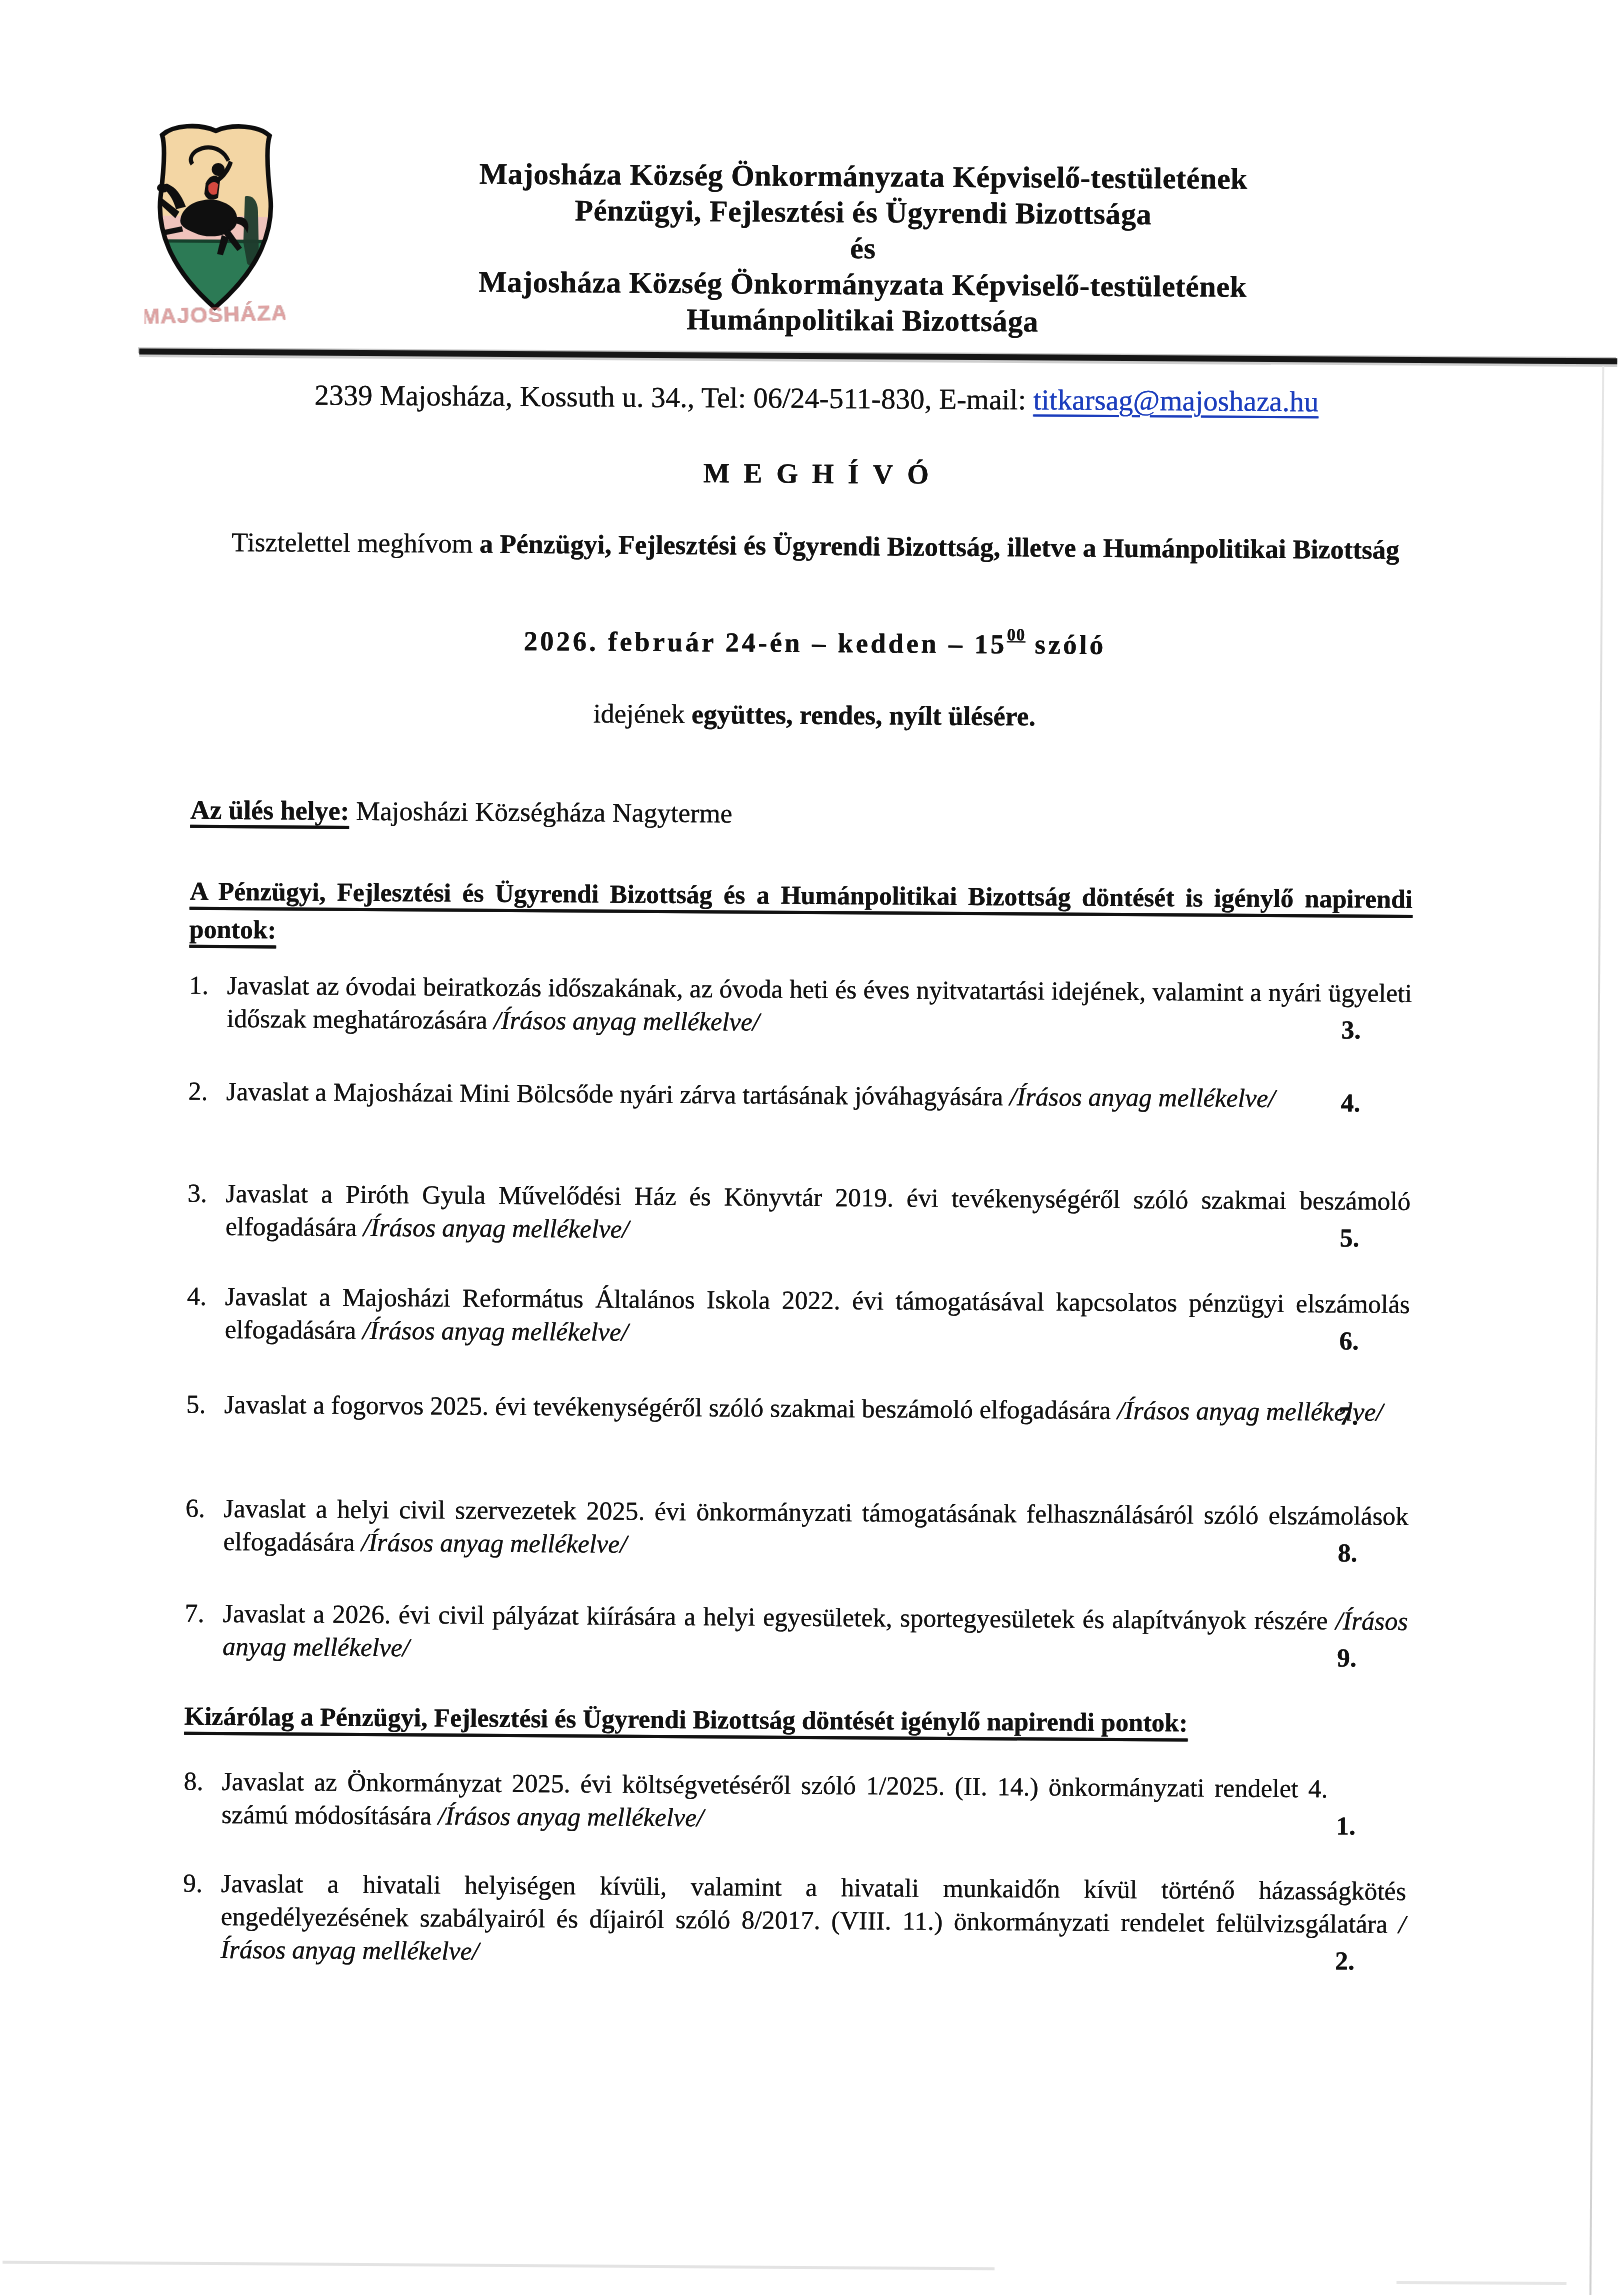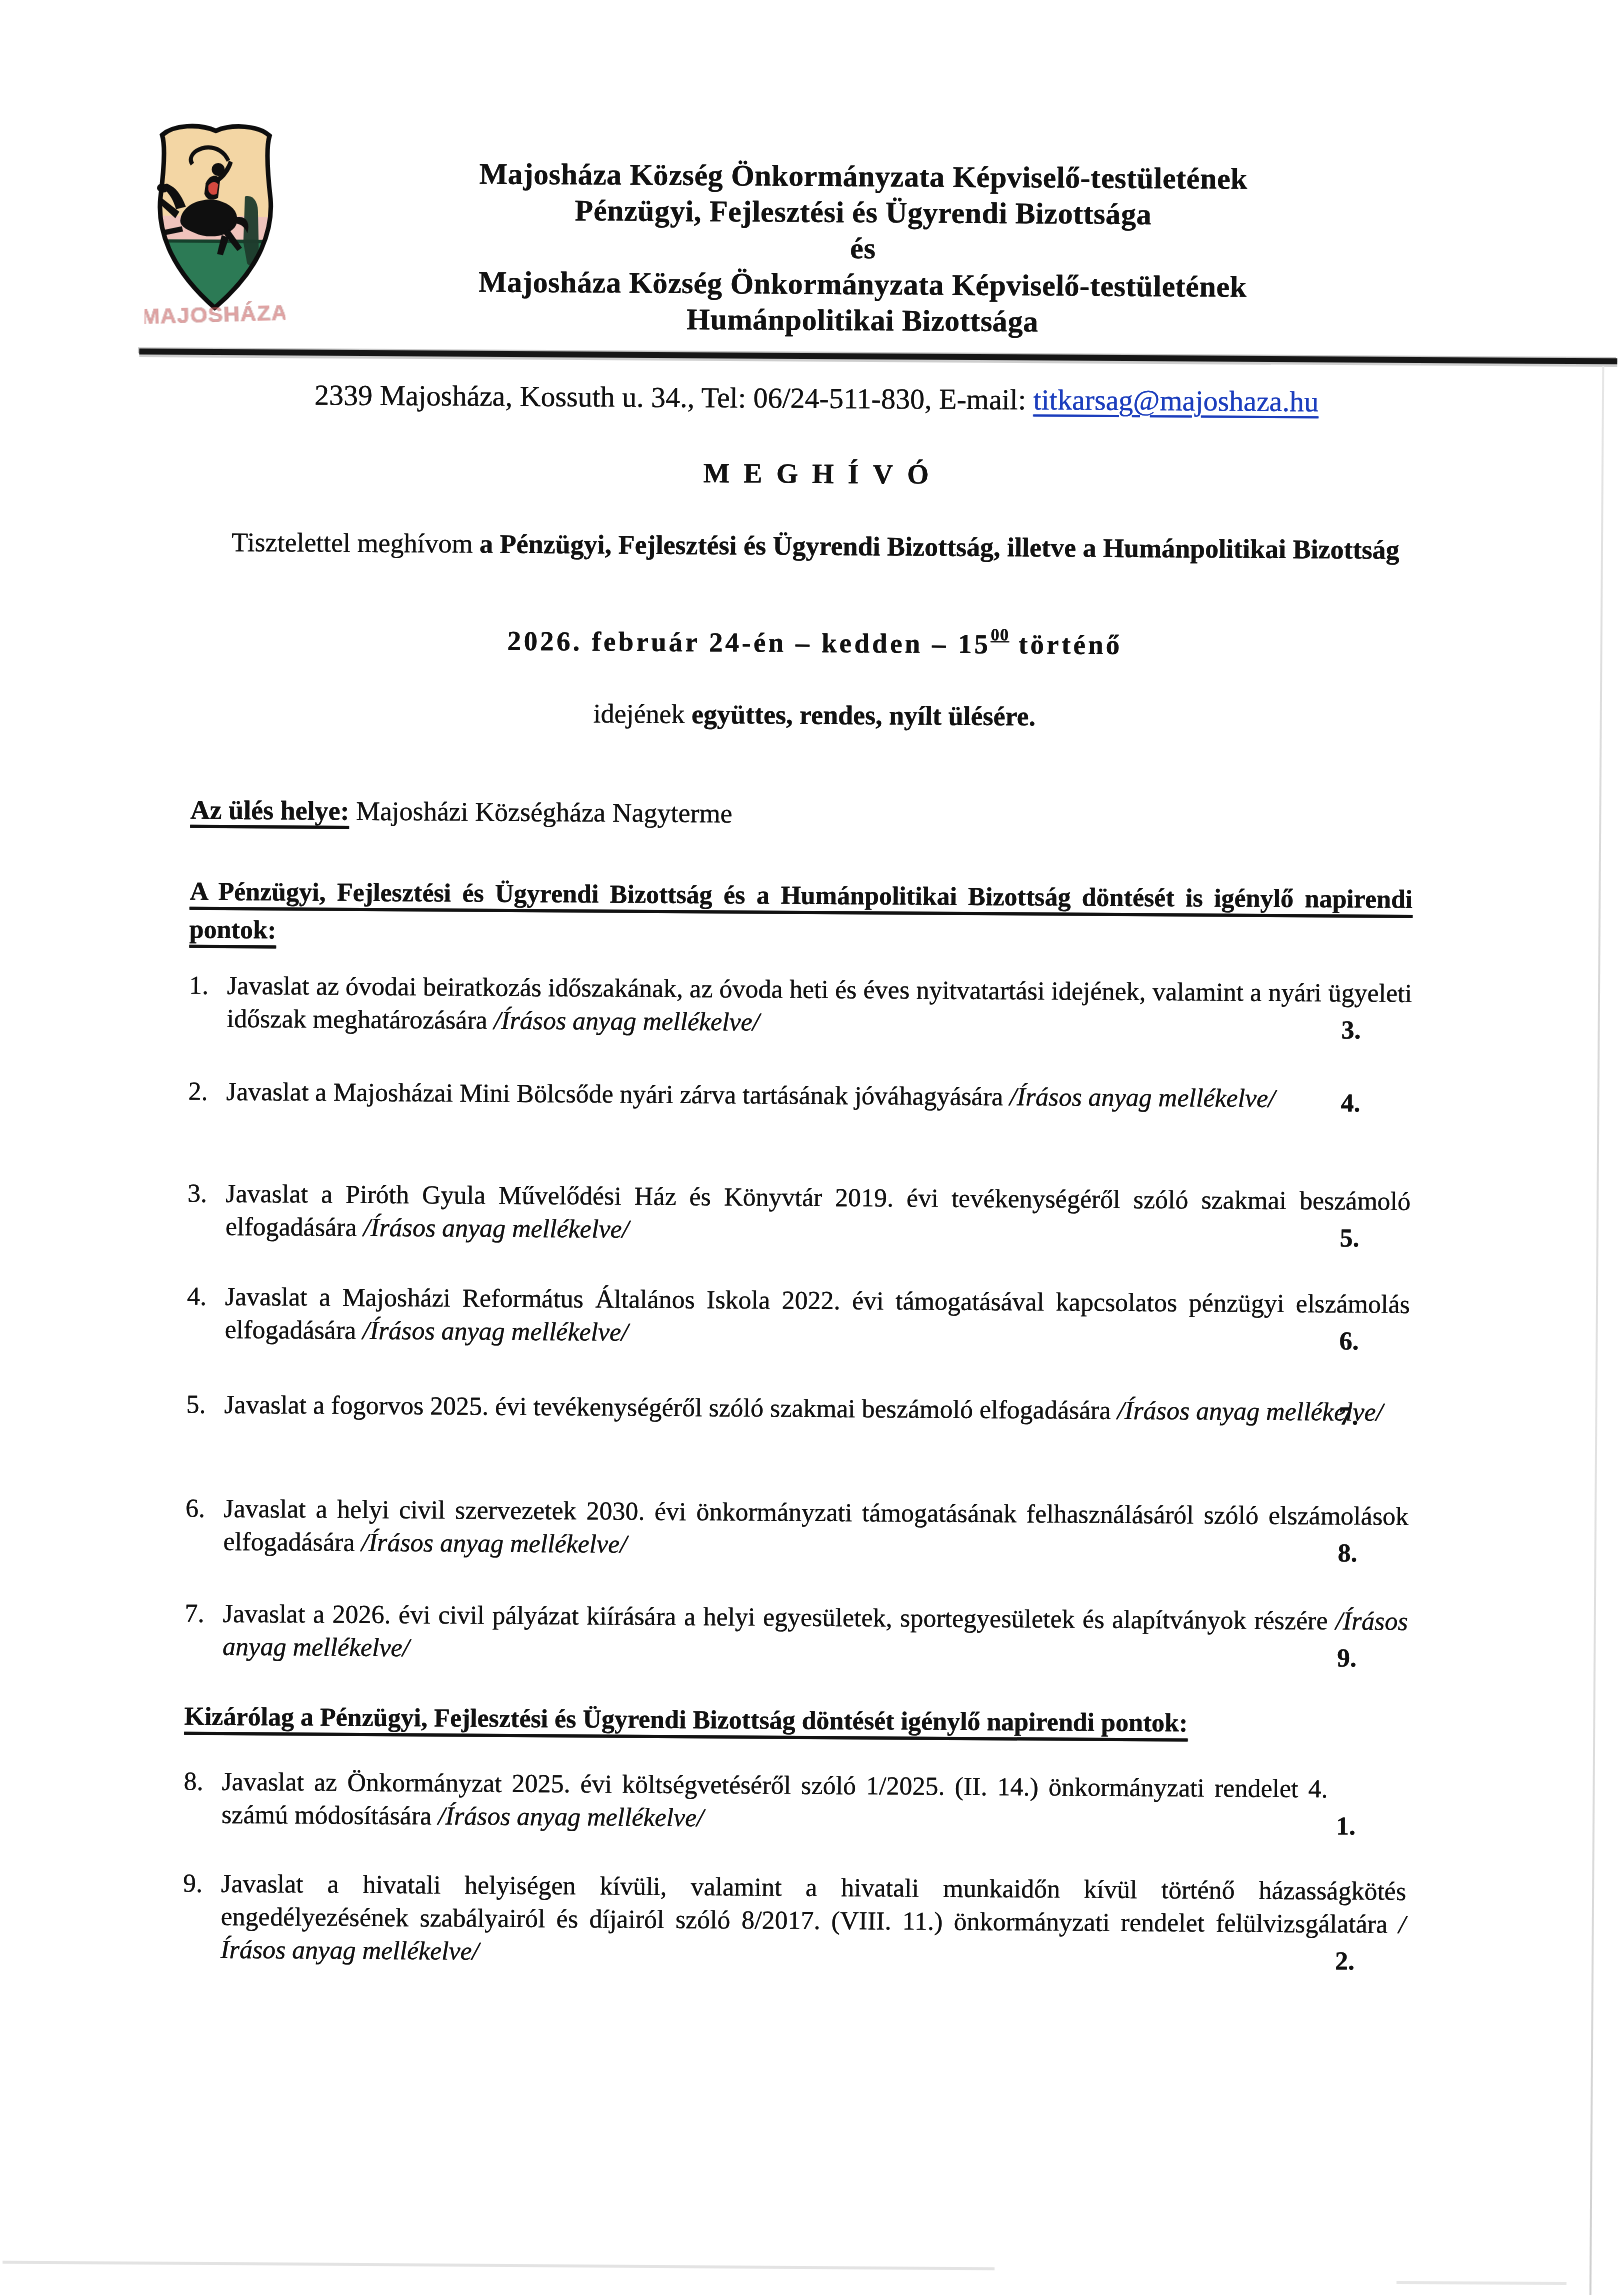--- a/index.html
+++ b/index.html
@@ -106,21 +106,21 @@
     </div>
 
     <div class="block rule"></div>
 
     <div class="block contact"><span>2339 Majosháza, Kossuth u. 34., Tel: 06/24-511-830, E-mail: </span><a class="email">titkarsag@majoshaza.hu</a></div>
 
     <div class="block title">MEGHÍVÓ</div>
 
     <div class="block invite"><span>Tisztelettel meghívom </span><span class="bold">a Pénzügyi, Fejlesztési és Ügyrendi Bizottság, illetve a Humánpolitikai Bizottság</span></div>
 
-    <div class="block date"><span>2026. február 24-én – kedden – 15</span><sup>00</sup><span> történő</span></div>
+    <div class="block date"><span>2026. február 24-én – kedden – 15</span><sup>00</sup><span> szóló</span></div>
 
     <div class="block session"><span>idejének </span><span class="bold">együttes, rendes, nyílt ülésére.</span></div>
 
     <div class="block venue"><span class="venue-label">Az ülés helye:</span><span> Majosházi Községháza Nagyterme</span></div>
 
     <div class="block section-heading" style="top:877px">A Pénzügyi, Fejlesztési és Ügyrendi Bizottság és a Humánpolitikai Bizottság döntését is igénylő napirendi pontok:</div>
 
     <div class="block agenda-item" style="top:973px">
       <span class="item-no">1.</span>
       <div class="item-body"><span>Javaslat az óvodai beiratkozás időszakának, az óvoda heti és éves nyitvatartási idejének, valamint a nyári ügyeleti időszak meghatározására </span><em class="att">/Írásos anyag mellékelve/</em></div>
@@ -146,21 +146,21 @@
     </div>
 
     <div class="block agenda-item" style="top:1392px">
       <span class="item-no">5.</span>
       <div class="item-body"><span>Javaslat a fogorvos 2025. évi tevékenységéről szóló szakmai beszámoló elfogadására </span><em class="att">/Írásos anyag mellékelve/</em></div>
       <span class="item-ref">7.</span>
     </div>
 
     <div class="block agenda-item" style="top:1496px">
       <span class="item-no">6.</span>
-      <div class="item-body"><span>Javaslat a helyi civil szervezetek 2030. évi önkormányzati támogatásának felhasználásáról szóló elszámolások elfogadására </span><em class="att">/Írásos anyag mellékelve/</em></div>
+      <div class="item-body"><span>Javaslat a helyi civil szervezetek 2025. évi önkormányzati támogatásának felhasználásáról szóló elszámolások elfogadására </span><em class="att">/Írásos anyag mellékelve/</em></div>
       <span class="item-ref">8.</span>
     </div>
 
     <div class="block agenda-item" style="top:1601px">
       <span class="item-no">7.</span>
       <div class="item-body"><span>Javaslat a 2026. évi civil pályázat kiírására a helyi egyesületek, sportegyesületek és alapítványok részére </span><em class="att">/Írásos anyag mellékelve/</em></div>
       <span class="item-ref">9.</span>
     </div>
 
     <div class="block section-heading" style="top:1702px">Kizárólag a Pénzügyi, Fejlesztési és Ügyrendi Bizottság döntését igénylő napirendi pontok:</div>

